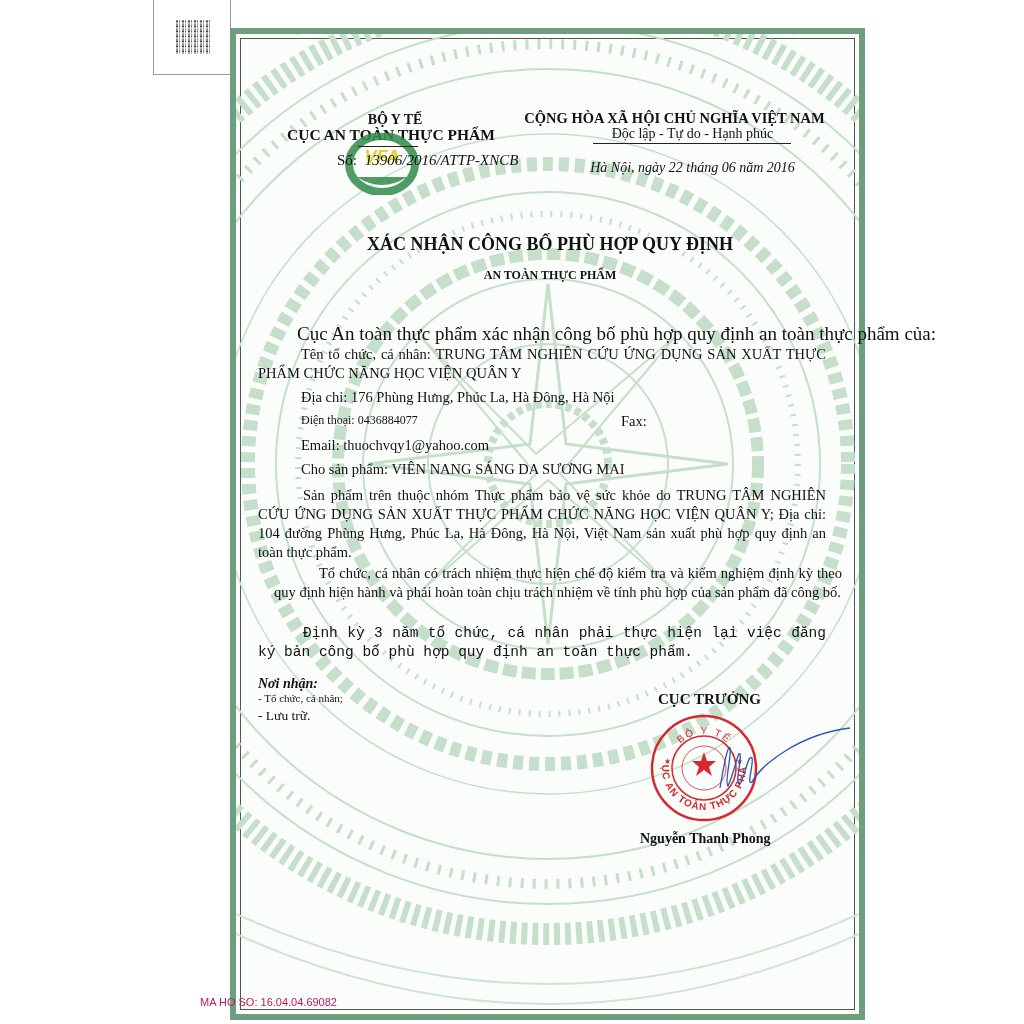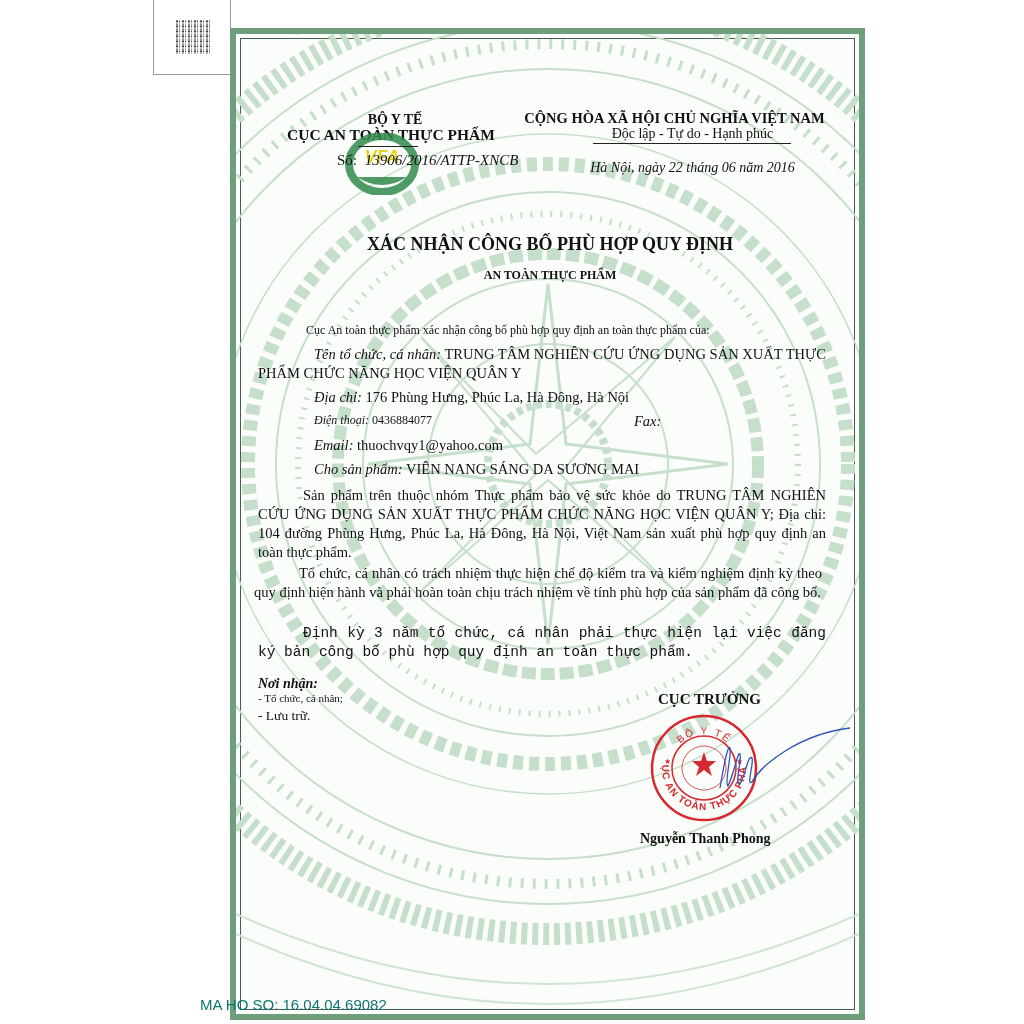--- a/index.html
+++ b/index.html
@@ -14,22 +14,22 @@
   .frame{position:absolute;left:230px;top:28px;width:635px;height:992px;background:#6e9e7e;}
   .inner{position:absolute;left:6px;top:6px;right:6px;bottom:6px;background:#fbfdfb;}
   .line{position:absolute;left:4px;top:4px;right:4px;bottom:4px;border:1px solid #4a5a50;}
   svg.bg{position:absolute;left:0;top:0;}
   .t{position:absolute;white-space:nowrap;}
   .b{font-weight:bold;}
   .i{font-style:italic;}
   .c{text-align:center;}
   .para{position:absolute;font-size:14.5px;line-height:19px;text-align:justify;}
   .para.ind{text-indent:45px;}
-  .lab{font-style:italic;padding-left:13px;}
-  .ma{position:absolute;left:200px;top:996px;font-family:"Liberation Sans","DejaVu Sans",sans-serif;font-size:15px;color:#0f766e;}
+  .lab{}
+  .ma{position:absolute;left:200px;top:996px;font-family:"Liberation Sans","DejaVu Sans",sans-serif;font-size:11px;color:#be185d;}
 </style>
 </head>
 <body>
 
 <div class="qr-box">
   <div class="qr"></div>
 </div>
 
 <div class="frame">
   <div class="inner">
@@ -77,21 +77,21 @@
 <div style="position:absolute;left:358px;top:146px;width:60px;border-top:1px solid #222;"></div>
 
 <div class="t b c" style="left:512px;top:110px;width:325px;font-size:14.5px;text-align:center;">CỘNG HÒA XÃ HỘI CHỦ NGHĨA VIỆT NAM</div>
 <div class="t c" style="left:530px;top:126px;width:325px;font-size:14px;">Độc lập - Tự do - Hạnh phúc</div>
 <div style="position:absolute;left:593px;top:143px;width:198px;border-top:1px solid #222;"></div>
 <div class="t i c" style="left:530px;top:160px;width:325px;font-size:14px;">Hà Nội, ngày 22 tháng 06 năm 2016</div>
 
 <div class="t b c" style="left:240px;top:234px;width:620px;font-size:18px;">XÁC NHẬN CÔNG BỐ PHÙ HỢP QUY ĐỊNH</div>
 <div class="t b c" style="left:240px;top:256px;width:620px;font-size:12px;margin-top:12px;">AN TOÀN THỰC PHẨM</div>
 
-<div class="t" style="left:306px;top:323px;font-size:12px;">Cục An toàn thực phẩm xác nhận công bố phù hợp quy định an toàn thực phẩm của:</div>
+<div class="t" style="left:297px;top:323px;font-size:19px;">Cục An toàn thực phẩm xác nhận công bố phù hợp quy định an toàn thực phẩm của:</div>
 
 <div class="para" style="left:258px;top:345px;width:568px;text-indent:43px;">
   <span class="lab">Tên tổ chức, cá nhân:</span>
   <span>TRUNG TÂM NGHIÊN CỨU ỨNG DỤNG SẢN XUẤT THỰC PHẨM CHỨC NĂNG HỌC VIỆN QUÂN Y</span>
 </div>
 
 <div class="t" style="left:301px;top:389px;font-size:14.5px;">
   <span class="lab">Địa chỉ:</span>
   <span>176 Phùng Hưng, Phúc La, Hà Đông, Hà Nội</span>
 </div>
@@ -106,21 +106,21 @@
   <span class="lab">Email:</span>
   <span>thuochvqy1@yahoo.com</span>
 </div>
 
 <div class="t" style="left:301px;top:461px;font-size:14.5px;text-align:right;">
   <span class="lab">Cho sản phẩm:</span>
   <span>VIÊN NANG SÁNG DA SƯƠNG MAI</span>
 </div>
 
 <div class="para ind" style="left:258px;top:486px;width:568px;">Sản phẩm trên thuộc nhóm Thực phẩm bảo vệ sức khỏe do TRUNG TÂM NGHIÊN CỨU ỨNG DỤNG SẢN XUẤT THỰC PHẨM CHỨC NĂNG HỌC VIỆN QUÂN Y; Địa chỉ: 104 đường Phùng Hưng, Phúc La, Hà Đông, Hà Nội, Việt Nam sản xuất phù hợp quy định an toàn thực phẩm.</div>
-<div class="para ind" style="left:254px;top:564px;width:568px;">Tổ chức, cá nhân có trách nhiệm thực hiện chế độ kiểm tra và kiểm nghiệm định kỳ theo quy định hiện hành và phải hoàn toàn chịu trách nhiệm về tính phù hợp của sản phẩm đã công bố.</div>
+<div class="para ind" style="left:274px;top:564px;width:568px;">Tổ chức, cá nhân có trách nhiệm thực hiện chế độ kiểm tra và kiểm nghiệm định kỳ theo quy định hiện hành và phải hoàn toàn chịu trách nhiệm về tính phù hợp của sản phẩm đã công bố.</div>
 <div class="para ind" style="left:258px;top:624px;width:568px;font-family:Liberation Mono, monospace;">Định kỳ 3 năm tổ chức, cá nhân phải thực hiện lại việc đăng ký bản công bố phù hợp quy định an toàn thực phẩm.</div>
 
 <div class="t b i" style="left:258px;top:676px;font-size:14px;">Nơi nhận:</div>
 <div class="t" style="left:258px;top:692px;font-size:11px;">- Tổ chức, cá nhân;</div>
 <div class="t" style="left:258px;top:708px;font-size:13.5px;">- Lưu trữ.</div>
 
 <div class="t b" style="left:658px;top:691px;font-size:15px;font-family:Liberation Serif, serif;">CỤC TRƯỞNG</div>
 
 <svg class="t" style="left:648px;top:712px;" width="112" height="112" viewBox="0 0 112 112">
   <defs>

